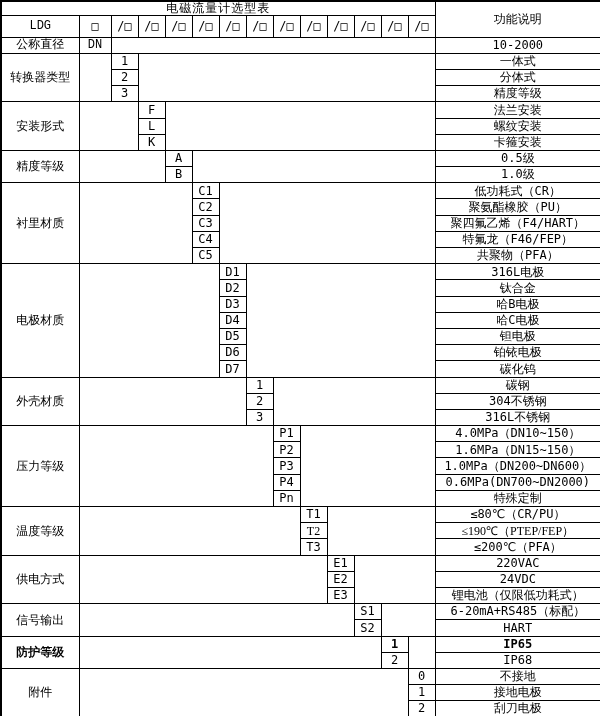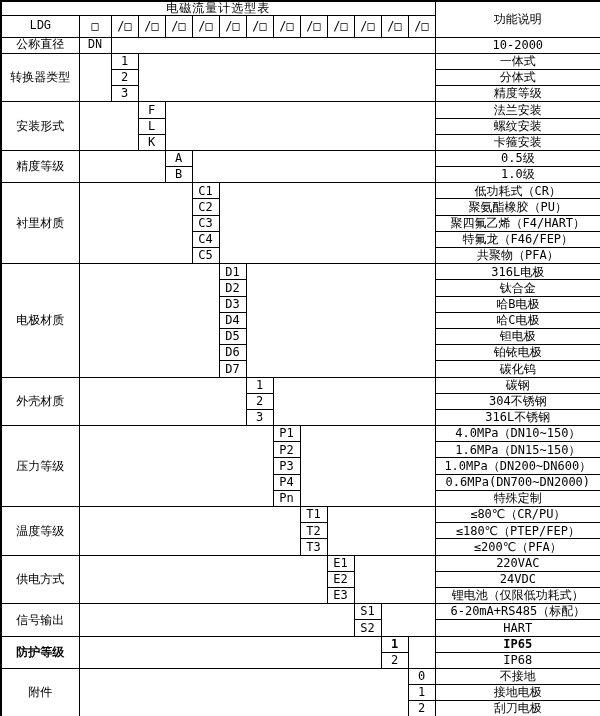--- a/index.html
+++ b/index.html
@@ -216,23 +216,23 @@
           <td class="code-cell">Pn</td>
           <td class="desc-cell">特殊定制</td>
         </tr>
         <tr style="height: 16.19px;">
           <td class="label-cell" rowspan="3">温度等级</td>
           <td class="spacer-cell" colspan="8" rowspan="3"></td>
           <td class="code-cell">T1</td>
           <td class="spacer-cell" colspan="4" rowspan="3"></td>
           <td class="desc-cell">≤80℃（CR/PU）</td>
         </tr>
-        <tr style="height: 16.19px;">
+        <tr style="height: 16.19px; font-family: Liberation Serif, serif;">
           <td class="code-cell">T2</td>
-          <td class="desc-cell">≤180℃（PTEP/FEP）</td>
+          <td class="desc-cell">≤190℃（PTEP/FEP）</td>
         </tr>
         <tr style="height: 16.19px;">
           <td class="code-cell">T3</td>
           <td class="desc-cell">≤200℃（PFA）</td>
         </tr>
         <tr style="height: 16.19px;">
           <td class="label-cell" rowspan="3">供电方式</td>
           <td class="spacer-cell" colspan="9" rowspan="3"></td>
           <td class="code-cell">E1</td>
           <td class="spacer-cell" colspan="3" rowspan="3"></td>

